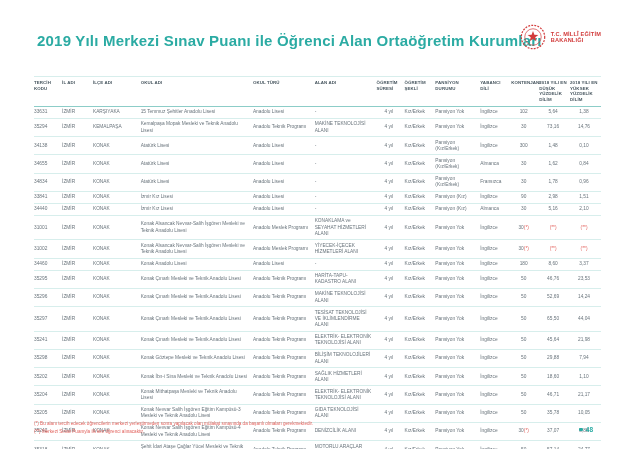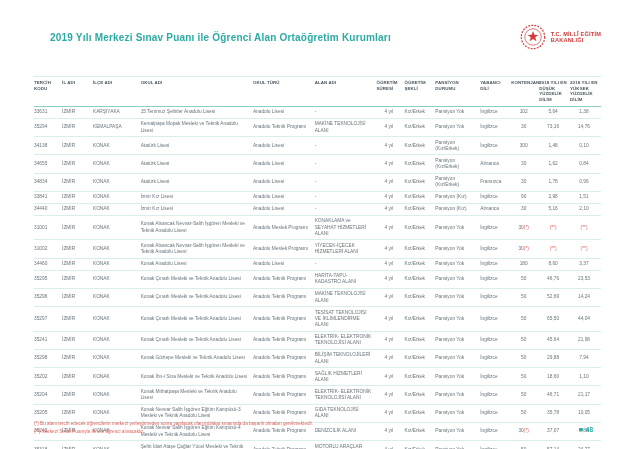--- a/index.html
+++ b/index.html
@@ -2,21 +2,21 @@
 <html><head>
 <meta charset="utf-8">
 <style>
   html,body{margin:0;padding:0;background:#fff;}
   .page{
     position:relative;width:635px;height:449px;overflow:hidden;background:#fff;
     font-family:"Liberation Sans",sans-serif;color:#5f6b73;
   }
   .header-row{position:absolute;top:24px;left:34px;right:30px;height:42px;}
   .page-title{
-    margin:8px 0 0 16px;font-size:10px;font-weight:bold;color:#2BABA3;letter-spacing:.2px;
+    margin:8px 0 0 3px;font-size:15px;font-weight:bold;color:#2BABA3;letter-spacing:.2px;
   }
   .logo{position:absolute;right:4px;top:0;display:flex;align-items:center;gap:5px;}
   .emblem{width:26px;height:26px;display:block;}
   .logo-text{display:flex;flex-direction:column;line-height:1.15;}
   .logo-text span{font-size:5.6px;font-weight:bold;color:#D23B3B;letter-spacing:.2px;}
 
   table.schools{
     position:absolute;top:76px;left:34px;width:567px;border-collapse:collapse;table-layout:fixed;
   }
   table.schools col.w1{width:5%}   table.schools col.w2{width:5.5%}

